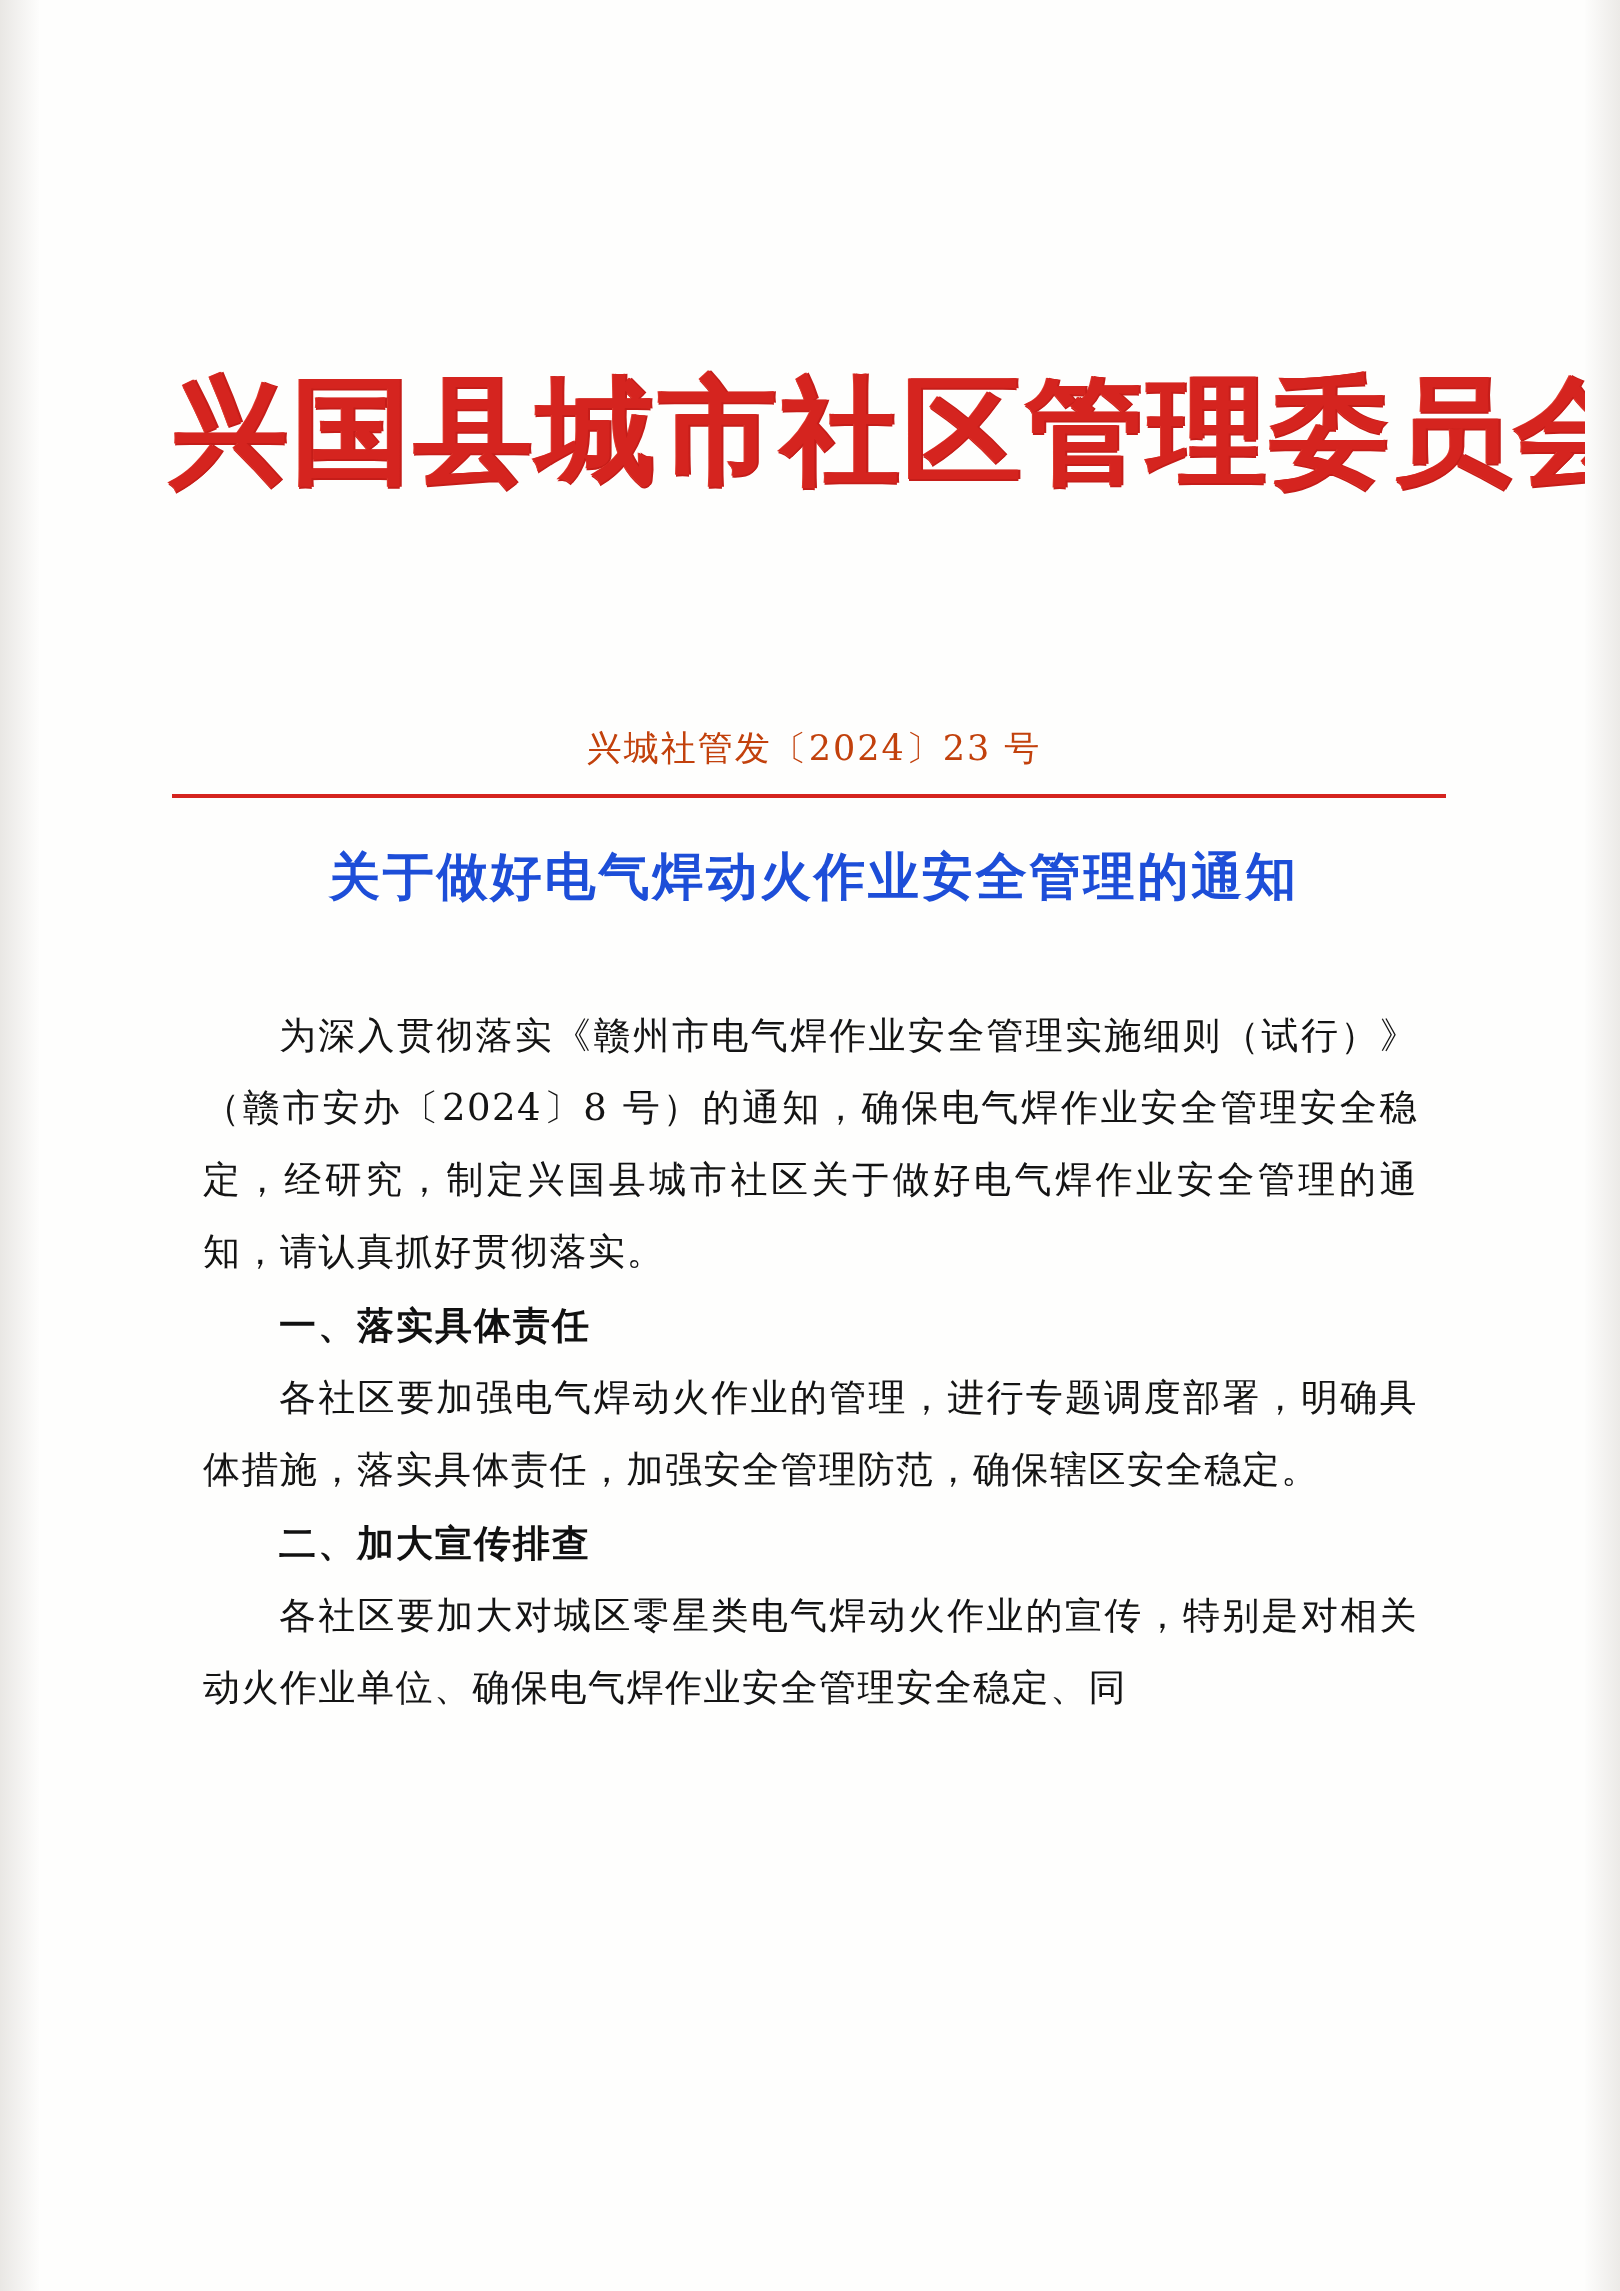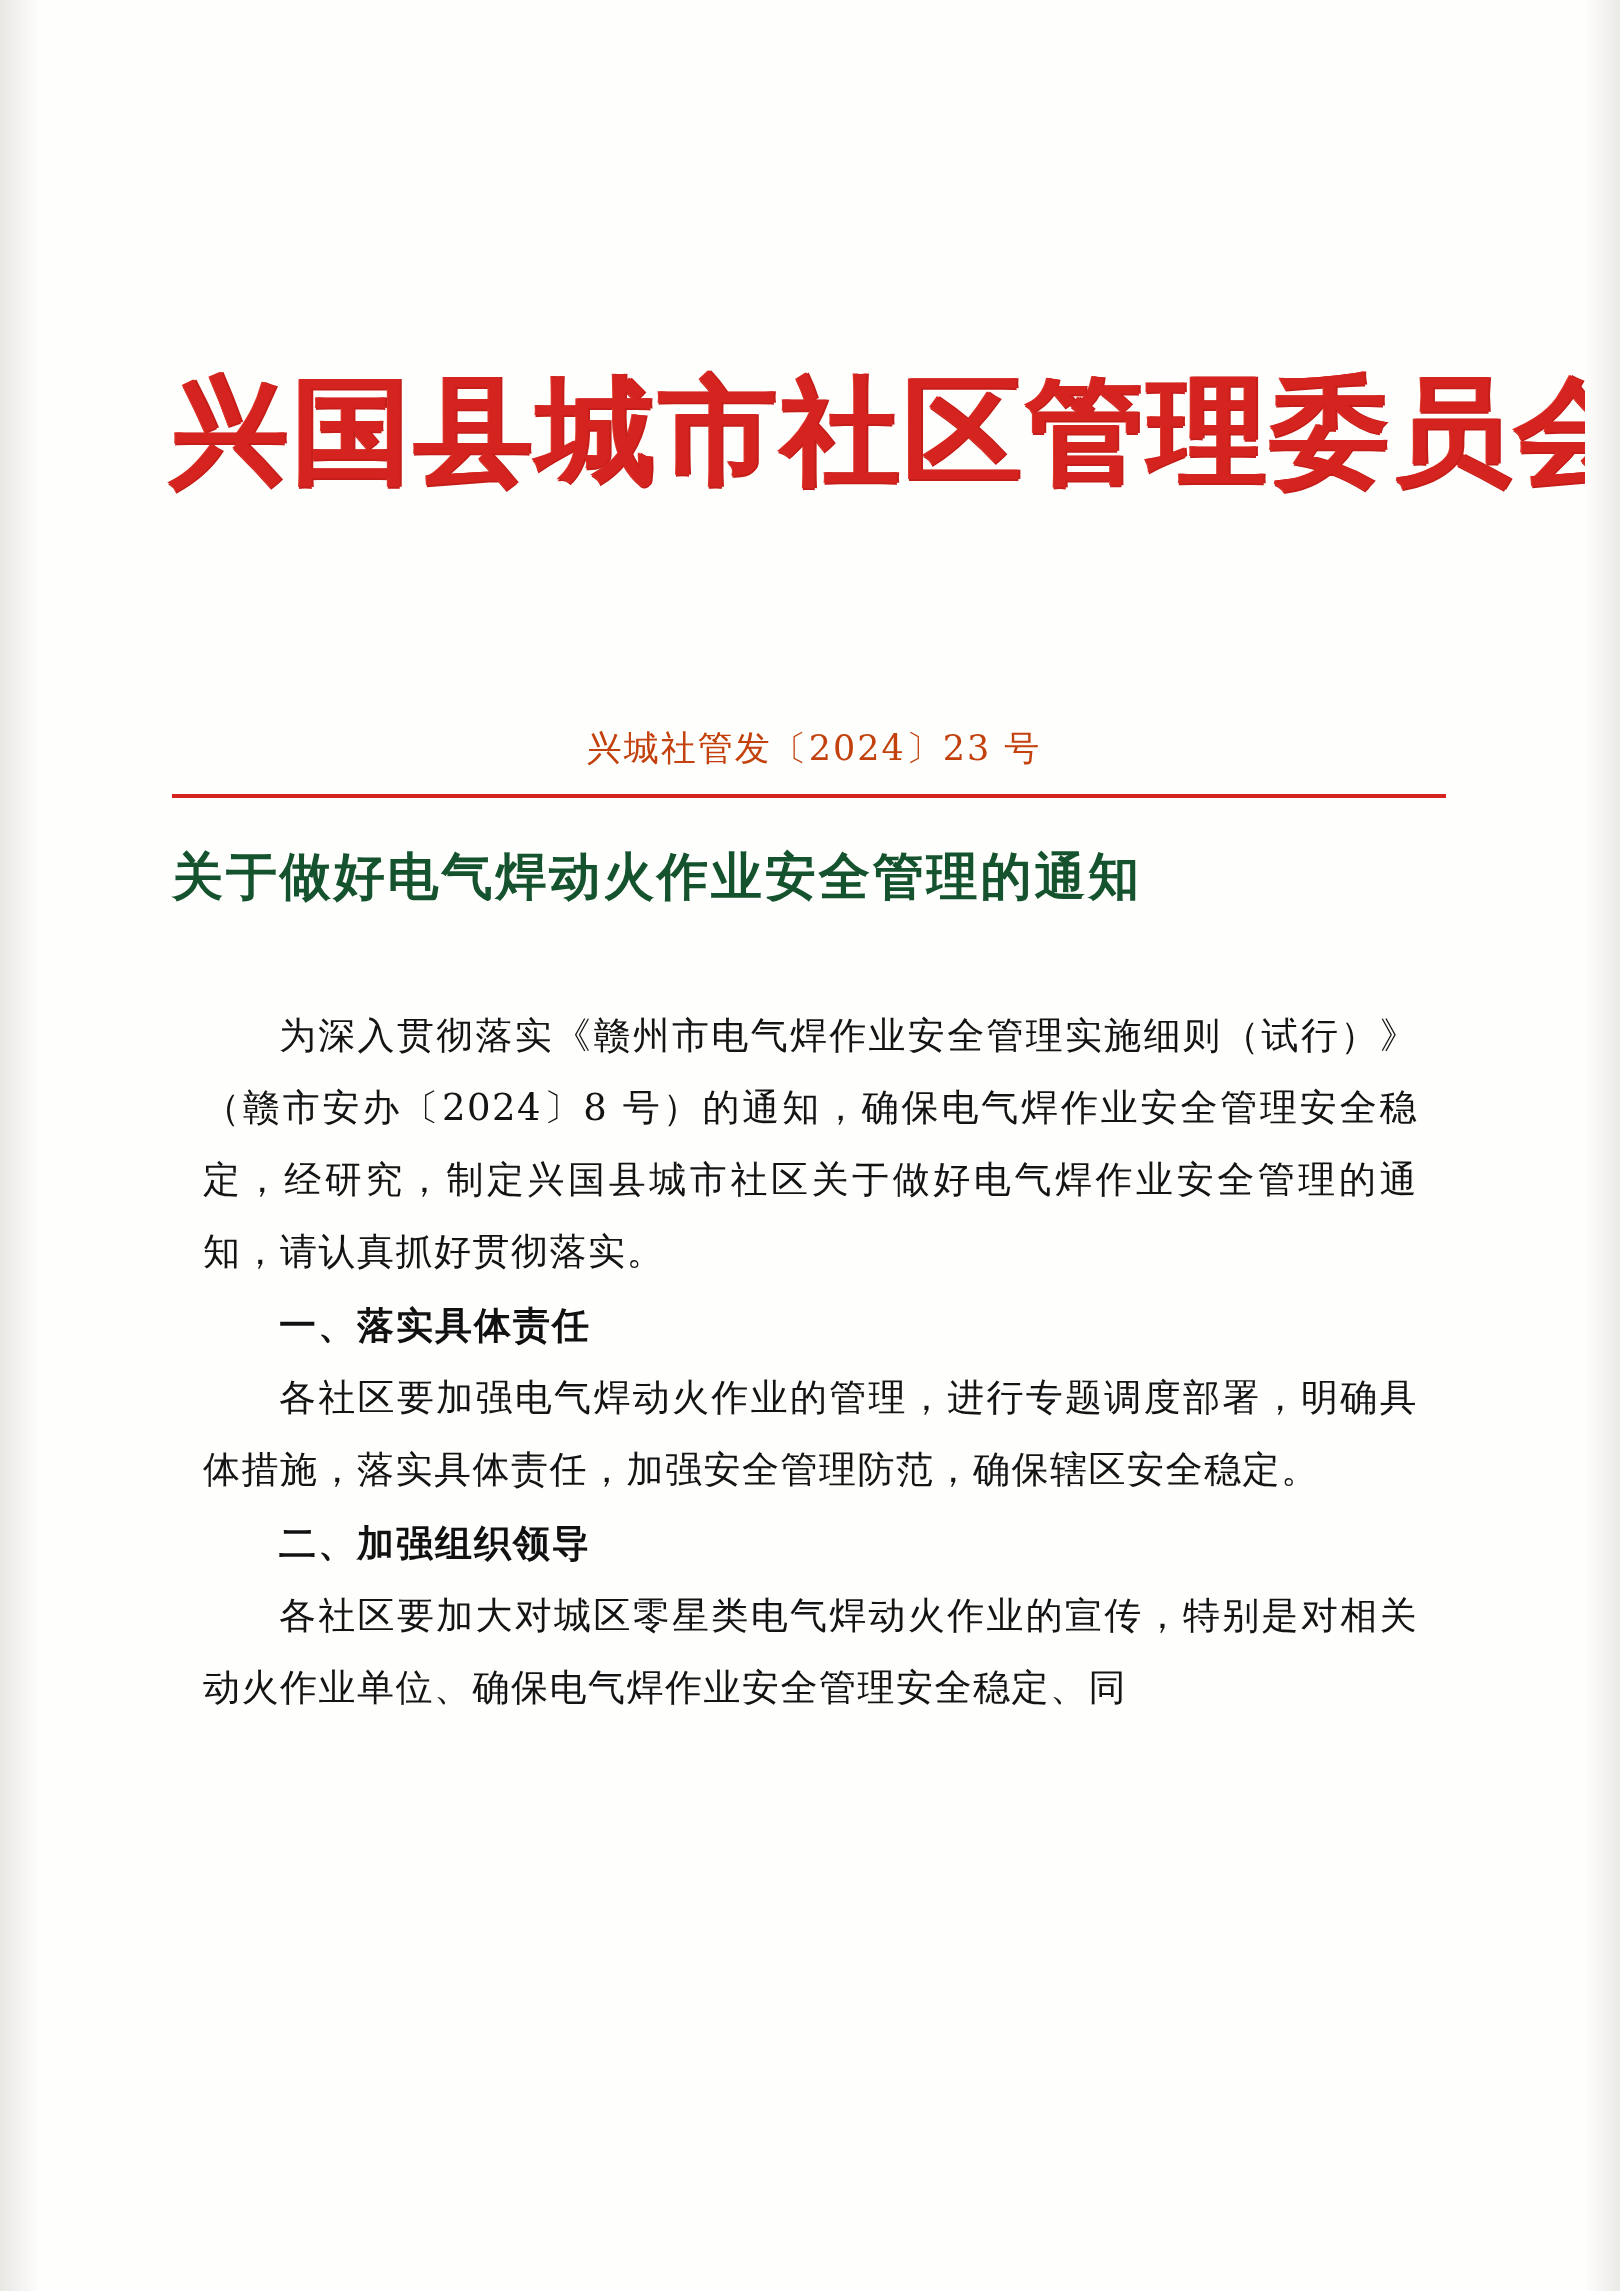--- a/index.html
+++ b/index.html
@@ -81,24 +81,25 @@
     top: 794px;
     width: 1274px;
     height: 3.9px;
     background: #d5241f;
   }
   .doc-title {
     position: absolute;
     left: 0;
     top: 843px;
     width: 1284px;
+    text-align: center;
     font-size: 51px;
     font-weight: 700;
     letter-spacing: 2.9px;
-    color: #14532d;
+    color: #1d4ed8;
     font-family: "DejaVu Serif", "Liberation Serif", serif;
   }
   .body-block {
     position: absolute;
     left: 31px;
     top: 1000px;
     width: 1215px;
   }
   .para {
     font-size: 37px;
@@ -140,20 +141,20 @@
 
     <div class="body-block">
 
 
       <p class="para indent">为深入贯彻落实《赣州市电气焊作业安全管理实施细则（试行）》（赣市安办〔2024〕8 号）的通知，确保电气焊作业安全管理安全稳定，经研究，制定兴国县城市社区关于做好电气焊作业安全管理的通知，请认真抓好贯彻落实。</p>
 
       <p class="heading">一、落实具体责任</p>
 
       <p class="para indent">各社区要加强电气焊动火作业的管理，进行专题调度部署，明确具体措施，落实具体责任，加强安全管理防范，确保辖区安全稳定。</p>
 
-      <p class="heading">二、加强组织领导</p>
+      <p class="heading">二、加大宣传排查</p>
 
       <p class="para indent">各社区要加大对城区零星类电气焊动火作业的宣传，特别是对相关动火作业单位、确保电气焊作业安全管理安全稳定、同</p>
 
     </div>
   </div>
 </div>
 
 
 </body></html>

